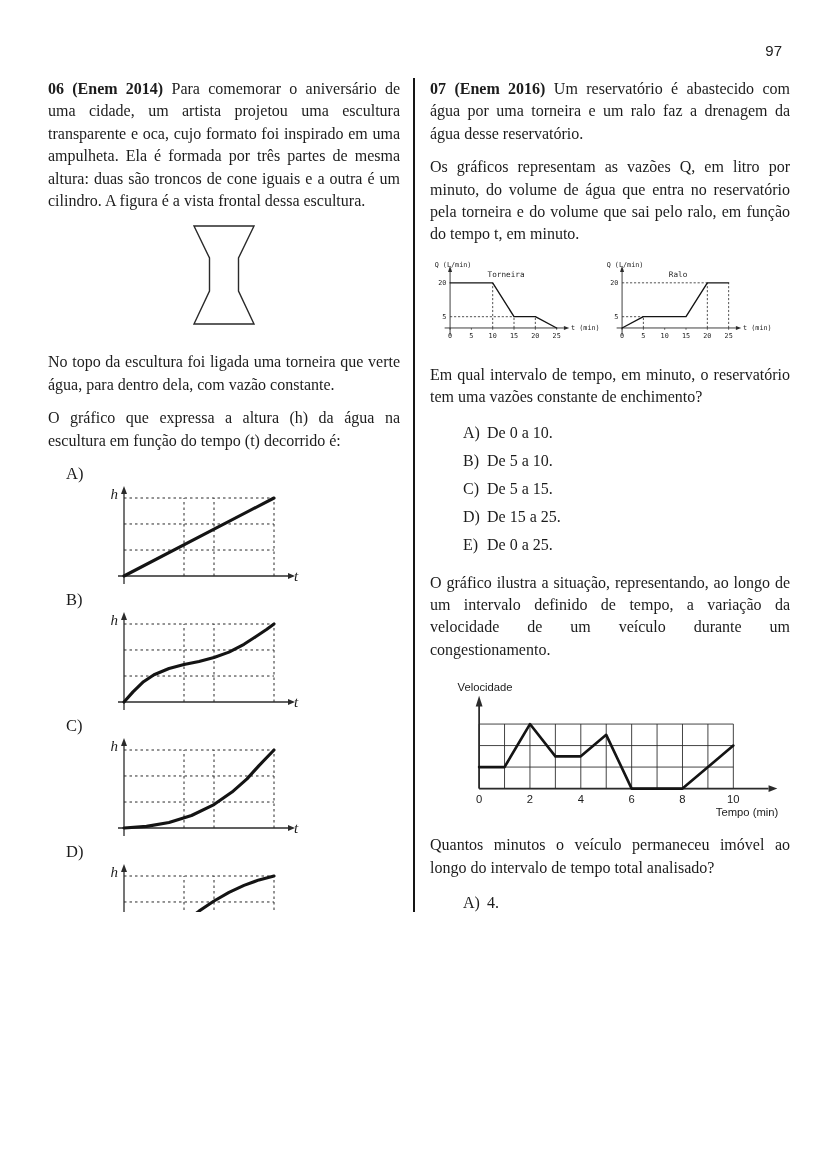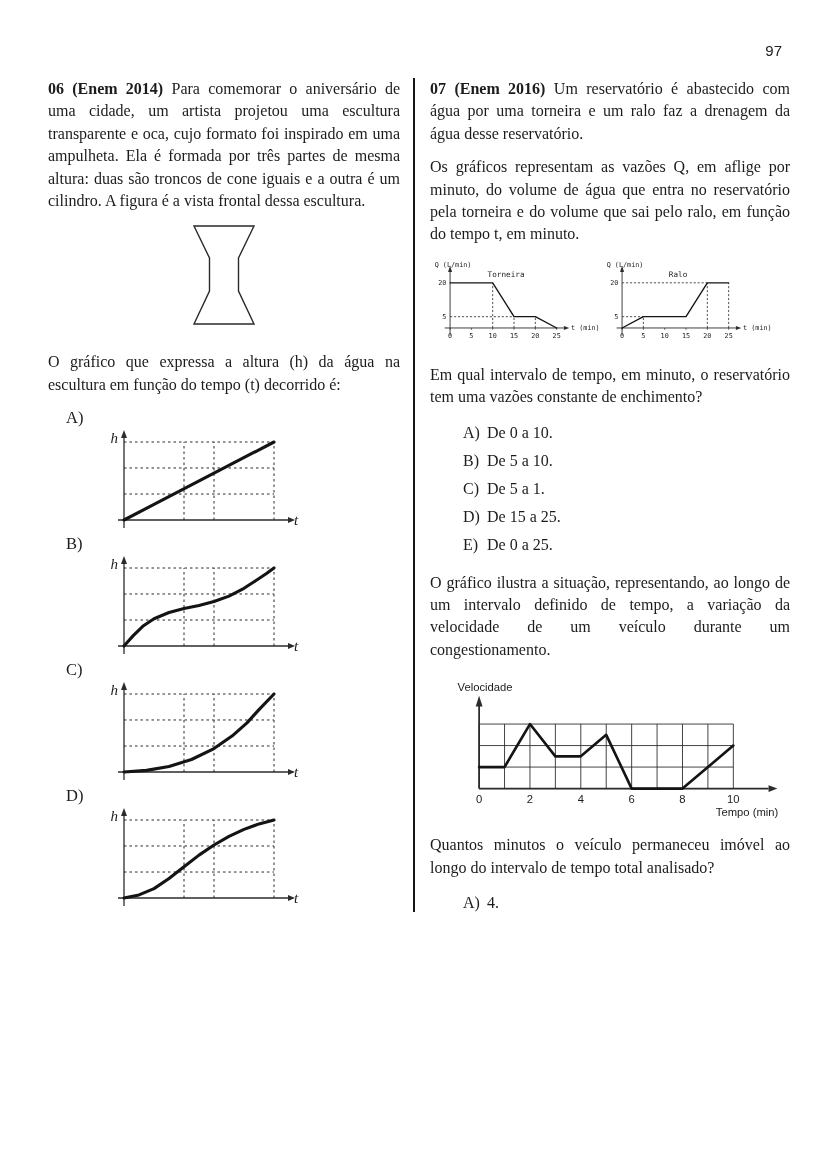--- a/index.html
+++ b/index.html
@@ -34,20 +34,21 @@
 
     <div class="col-left">
       <p class="para"><b>06 (Enem 2014)</b> <span>Para comemorar o aniversário de uma cidade, um artista projetou uma escultura transparente e oca, cujo formato foi inspirado em uma ampulheta. Ela é formada por três partes de mesma altura: duas são troncos de cone iguais e a outra é um cilindro. A figura é a vista frontal dessa escultura.</span></p>
 
       <div class="figure-wrap">
         <svg width="66" height="100" viewBox="0 0 66 100">
           <polygon points="3,1 63,1 47.5,33 47.5,66 63,99 3,99 18.5,66 18.5,33" fill="#ffffff" stroke="#2a2a2a" stroke-width="1.4"></polygon>
         </svg>
       </div>
 
+      <p class="para">No topo da escultura foi ligada uma torneira que verte água, para dentro dela, com vazão constante.</p>
       <p class="para q-question">O gráfico que expressa a altura (h) da água na escultura em função do tempo (t) decorrido é:</p>
 
       <div class="graph-opt">
         <span class="opt-letter">A)</span>
         <svg width="210" height="104" viewBox="0 0 210 104">
             <line x1="30" y1="100" x2="30" y2="8" stroke="#2b2b2b" stroke-width="1.3"></line>
             <polygon points="27,10 33,10 30,2" fill="#2b2b2b"></polygon>
             <line x1="24" y1="92" x2="194" y2="92" stroke="#2b2b2b" stroke-width="1.3"></line>
             <polygon points="194,89 194,95 201,92" fill="#2b2b2b"></polygon>
             <text x="24" y="15" font-size="15" text-anchor="end" fill="#1c1c1c" font-family="&quot;Liberation Serif&quot;, serif" font-style="italic">h</text>
@@ -132,21 +133,21 @@
             <line x1="180" y1="92" x2="180" y2="14" stroke="#2b2b2b" stroke-width="1" stroke-dasharray="2.5,3"></line>
             <polyline points="30.0,92.0 40.5,82.6 52.5,73.3 67.5,67.0 79.5,63.9 93.0,62.4 105.0,55.3 117.0,46.8 127.5,42.1 138.0,40.5 150.0,35.8 162.0,28.0 171.0,21.8 180.0,14.0" fill="none" stroke="#141414" stroke-width="3.1" stroke-linejoin="round" stroke-linecap="round"></polyline>
           </svg>
       </div>
     </div>
 
     <div class="divider"></div>
 
     <div class="col-right">
       <p class="para"><b>07 (Enem 2016)</b> <span>Um reservatório é abastecido com água por uma torneira e um ralo faz a drenagem da água desse reservatório.</span></p>
-      <p class="para">Os gráficos representam as vazões Q, em aflige por minuto, do volume de água que entra no reservatório pela torneira e do volume que sai pelo ralo, em função do tempo t, em minuto.</p>
+      <p class="para">Os gráficos representam as vazões Q, em litro por minuto, do volume de água que entra no reservatório pela torneira e do volume que sai pelo ralo, em função do tempo t, em minuto.</p>
 
       <div class="charts-row">
         <svg width="176" height="95" viewBox="0 0 186 100">
             <line x1="20" y1="84" x2="20" y2="13" stroke="#2b2b2b" stroke-width="1"></line>
             <polygon points="17.8,14 22.2,14 20,7" fill="#2b2b2b"></polygon>
             <line x1="14" y1="76" x2="146" y2="76" stroke="#2b2b2b" stroke-width="1"></line>
             <polygon points="146,73.8 146,78.2 152,76" fill="#2b2b2b"></polygon>
             <text x="3" y="8" font-size="7.5" text-anchor="start" fill="#1c1c1c" font-family="&quot;DejaVu Sans Mono&quot;, monospace">Q (L/min)</text>
             <text x="154" y="78.5" font-size="7.5" text-anchor="start" fill="#1c1c1c" font-family="&quot;DejaVu Sans Mono&quot;, monospace">t (min)</text>
             <text x="82" y="20" font-size="8.5" text-anchor="middle" fill="#1c1c1c" font-family="&quot;DejaVu Sans Mono&quot;, monospace">Torneira</text>
@@ -206,21 +207,21 @@
         <div class="opt-row">
             <span class="l">A)</span>
             <span>De 0 a 10.</span>
           </div>
         <div class="opt-row">
             <span class="l">B)</span>
             <span>De 5 a 10.</span>
           </div>
         <div class="opt-row">
             <span class="l">C)</span>
-            <span>De 5 a 1.</span>
+            <span>De 5 a 15.</span>
           </div>
         <div class="opt-row">
             <span class="l">D)</span>
             <span>De 15 a 25.</span>
           </div>
         <div class="opt-row">
             <span class="l">E)</span>
             <span>De 0 a 25.</span>
           </div>
       </div>

